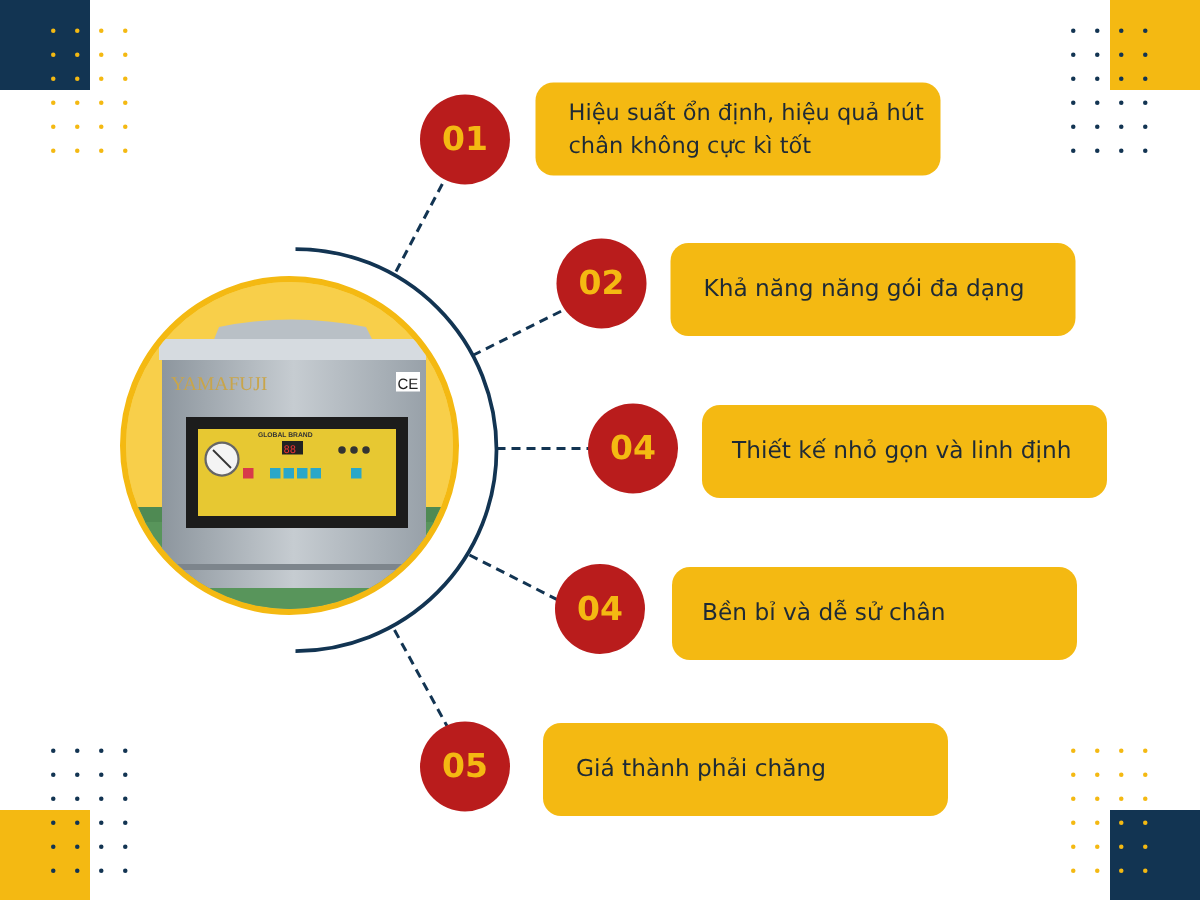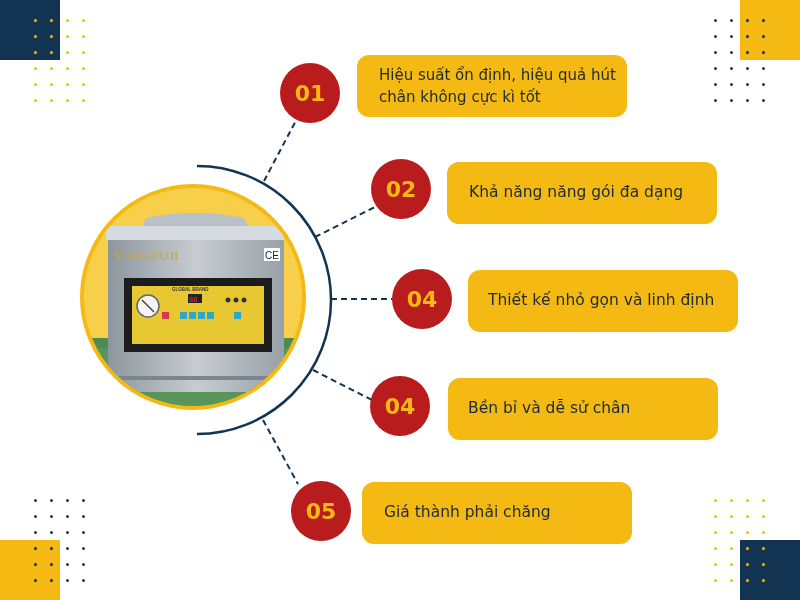--- a/index.html
+++ b/index.html
@@ -196,18 +196,18 @@
     <span>Thiết kế nhỏ gọn và linh định</span>
   </div>
 
 <div class="num" style="left:370px;top:376px;">
     <span>04</span>
   </div>
 <div class="box" style="left:448px;top:378px;width:270px;height:62px;padding-left:20px;">
     <span>Bền bỉ và dễ sử chân</span>
   </div>
 
-<div class="num" style="left:291px;top:481px;">
+<div class="num" style="left:280px;top:481px;">
     <span>05</span>
   </div>
 <div class="box" style="left:362px;top:482px;width:270px;height:62px;padding-left:22px;">
     <span>Giá thành phải chăng</span>
   </div>
 
 </body></html>

